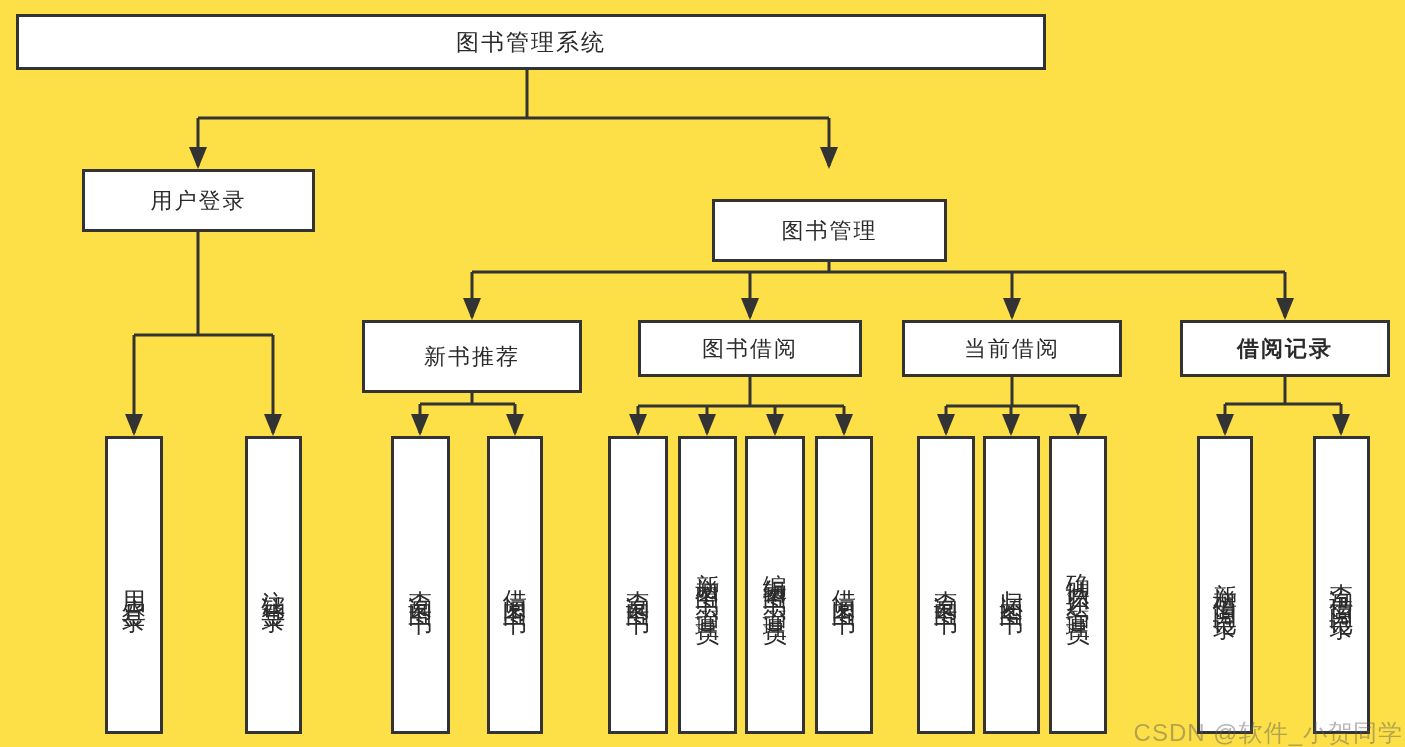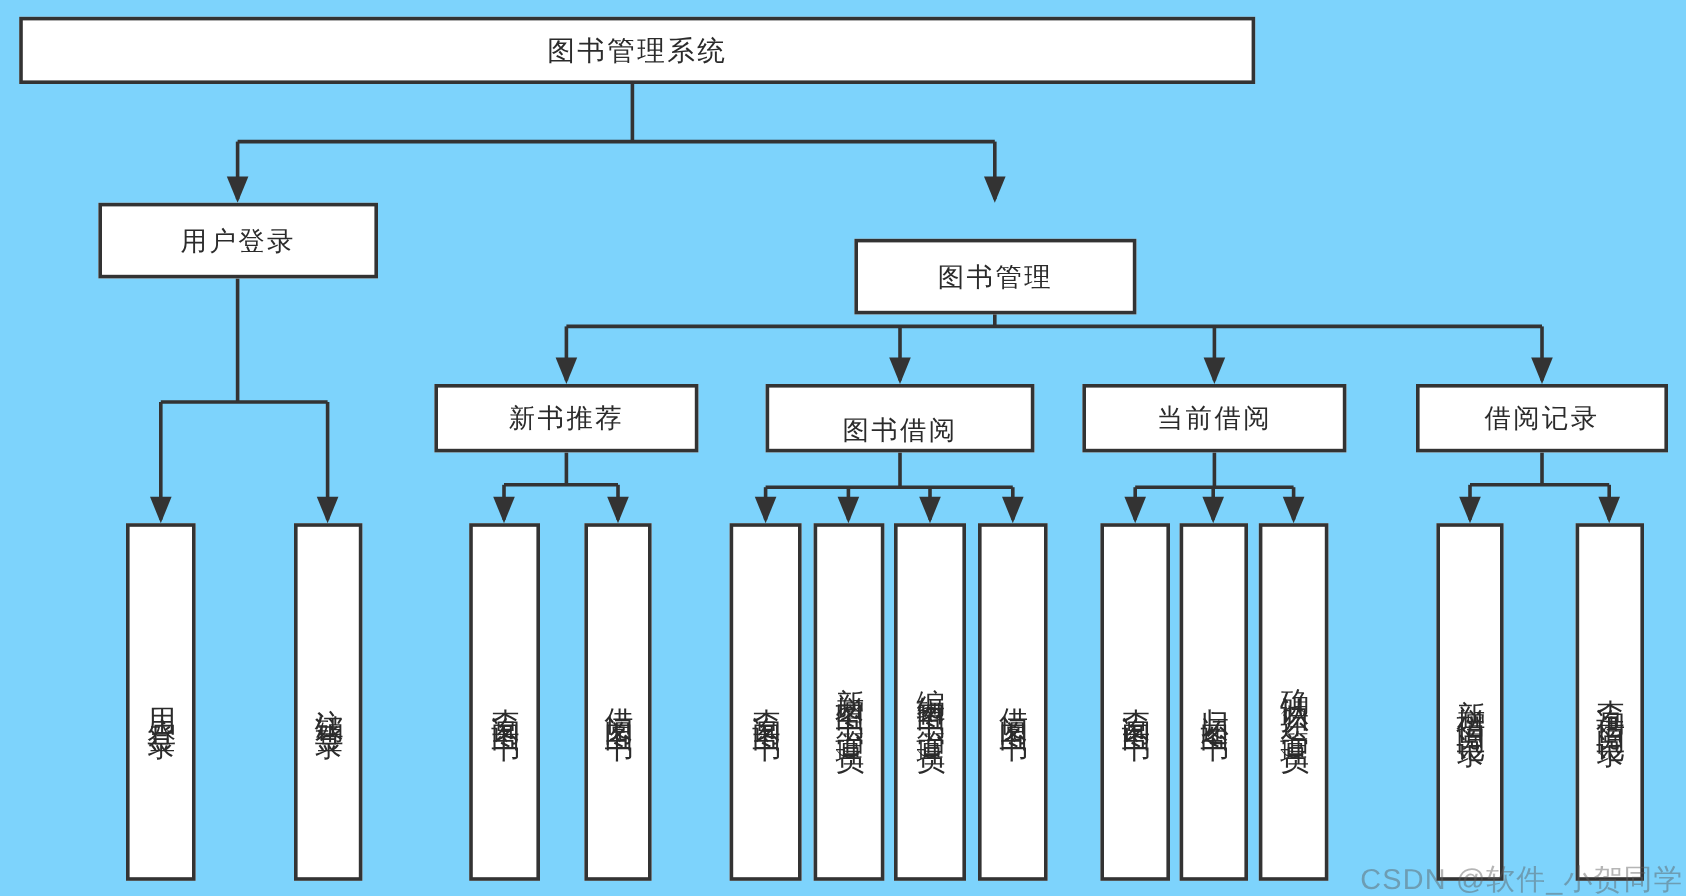--- a/index.html
+++ b/index.html
@@ -1,17 +1,17 @@
 <!DOCTYPE html>
 <html><head>
 <meta charset="utf-8">
 <style>
   html,body{margin:0;padding:0;background:#ffffff;}
   #stage{
-    position:relative;width:1405px;height:747px;background:#7dd3fc;overflow:hidden;
+    position:relative;width:1405px;height:747px;background:#fde047;overflow:hidden;
     font-family:"Liberation Sans","DejaVu Sans",sans-serif;color:#2b2b2b;
   }
   .node{
     position:absolute;box-sizing:border-box;background:#ffffff;
     border:3px solid #333333;display:flex;align-items:center;justify-content:center;
   }
   .h-label{font-size:22px;letter-spacing:2px;white-space:nowrap;}
   .root-label{font-size:23px;letter-spacing:2px;}
   .v-node span{
     writing-mode:vertical-rl;text-orientation:mixed;
@@ -104,30 +104,30 @@
     <span class="root-label">图书管理系统</span>
   </div>
 
   <div class="node" style="left:82px;top:169px;width:233px;height:63px;">
     <span class="h-label">用户登录</span>
   </div>
   <div class="node" style="left:712px;top:169px;width:235px;height:63px;margin-top:30px;">
     <span class="h-label">图书管理</span>
   </div>
 
-  <div class="node" style="left:362px;top:320px;width:220px;height:57px;">
+  <div class="node" style="left:362px;top:320px;width:220px;height:73px;">
     <span class="h-label">新书推荐</span>
   </div>
-  <div class="node" style="left:638px;top:320px;width:224px;height:57px;align-items:flex-end;">
+  <div class="node" style="left:638px;top:320px;width:224px;height:57px;">
     <span class="h-label">图书借阅</span>
   </div>
   <div class="node" style="left:902px;top:320px;width:220px;height:57px;text-align:center;">
     <span class="h-label">当前借阅</span>
   </div>
-  <div class="node" style="left:1180px;top:320px;width:210px;height:57px;">
+  <div class="node" style="left:1180px;top:320px;width:210px;height:57px;font-weight:bold;">
     <span class="h-label">借阅记录</span>
   </div>
 
   <div class="node v-node" style="left:105px;top:436px;width:58px;height:298px;">
     <span>用户登录</span>
   </div>
   <div class="node v-node" style="left:245px;top:436px;width:57px;height:298px;">
     <span>注销登录</span>
   </div>
 

